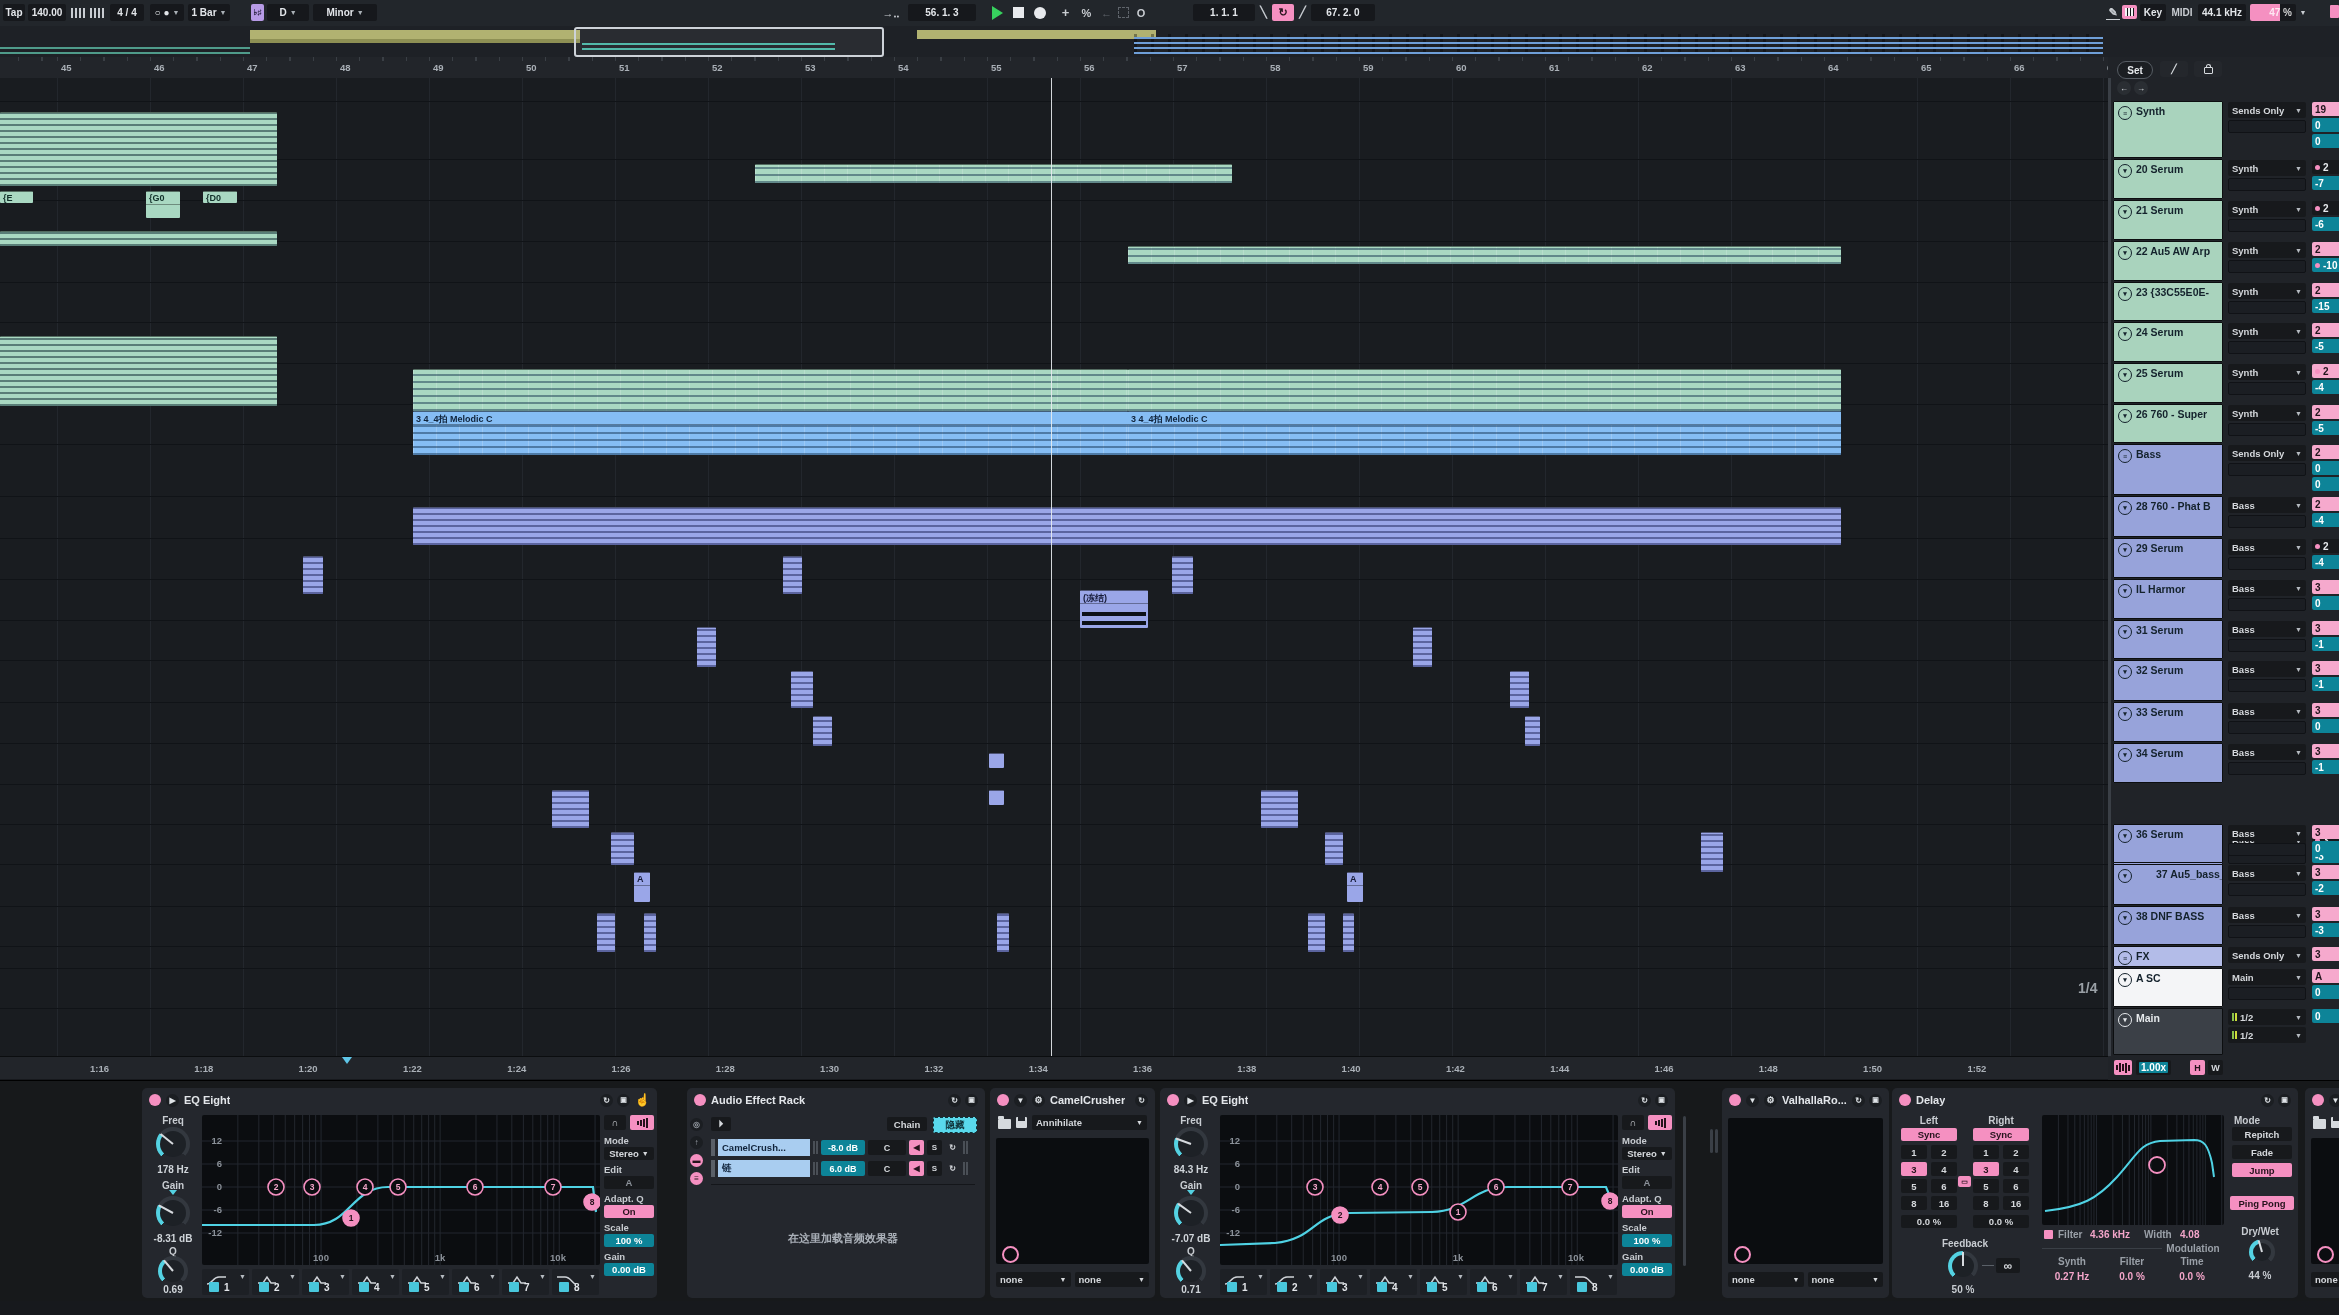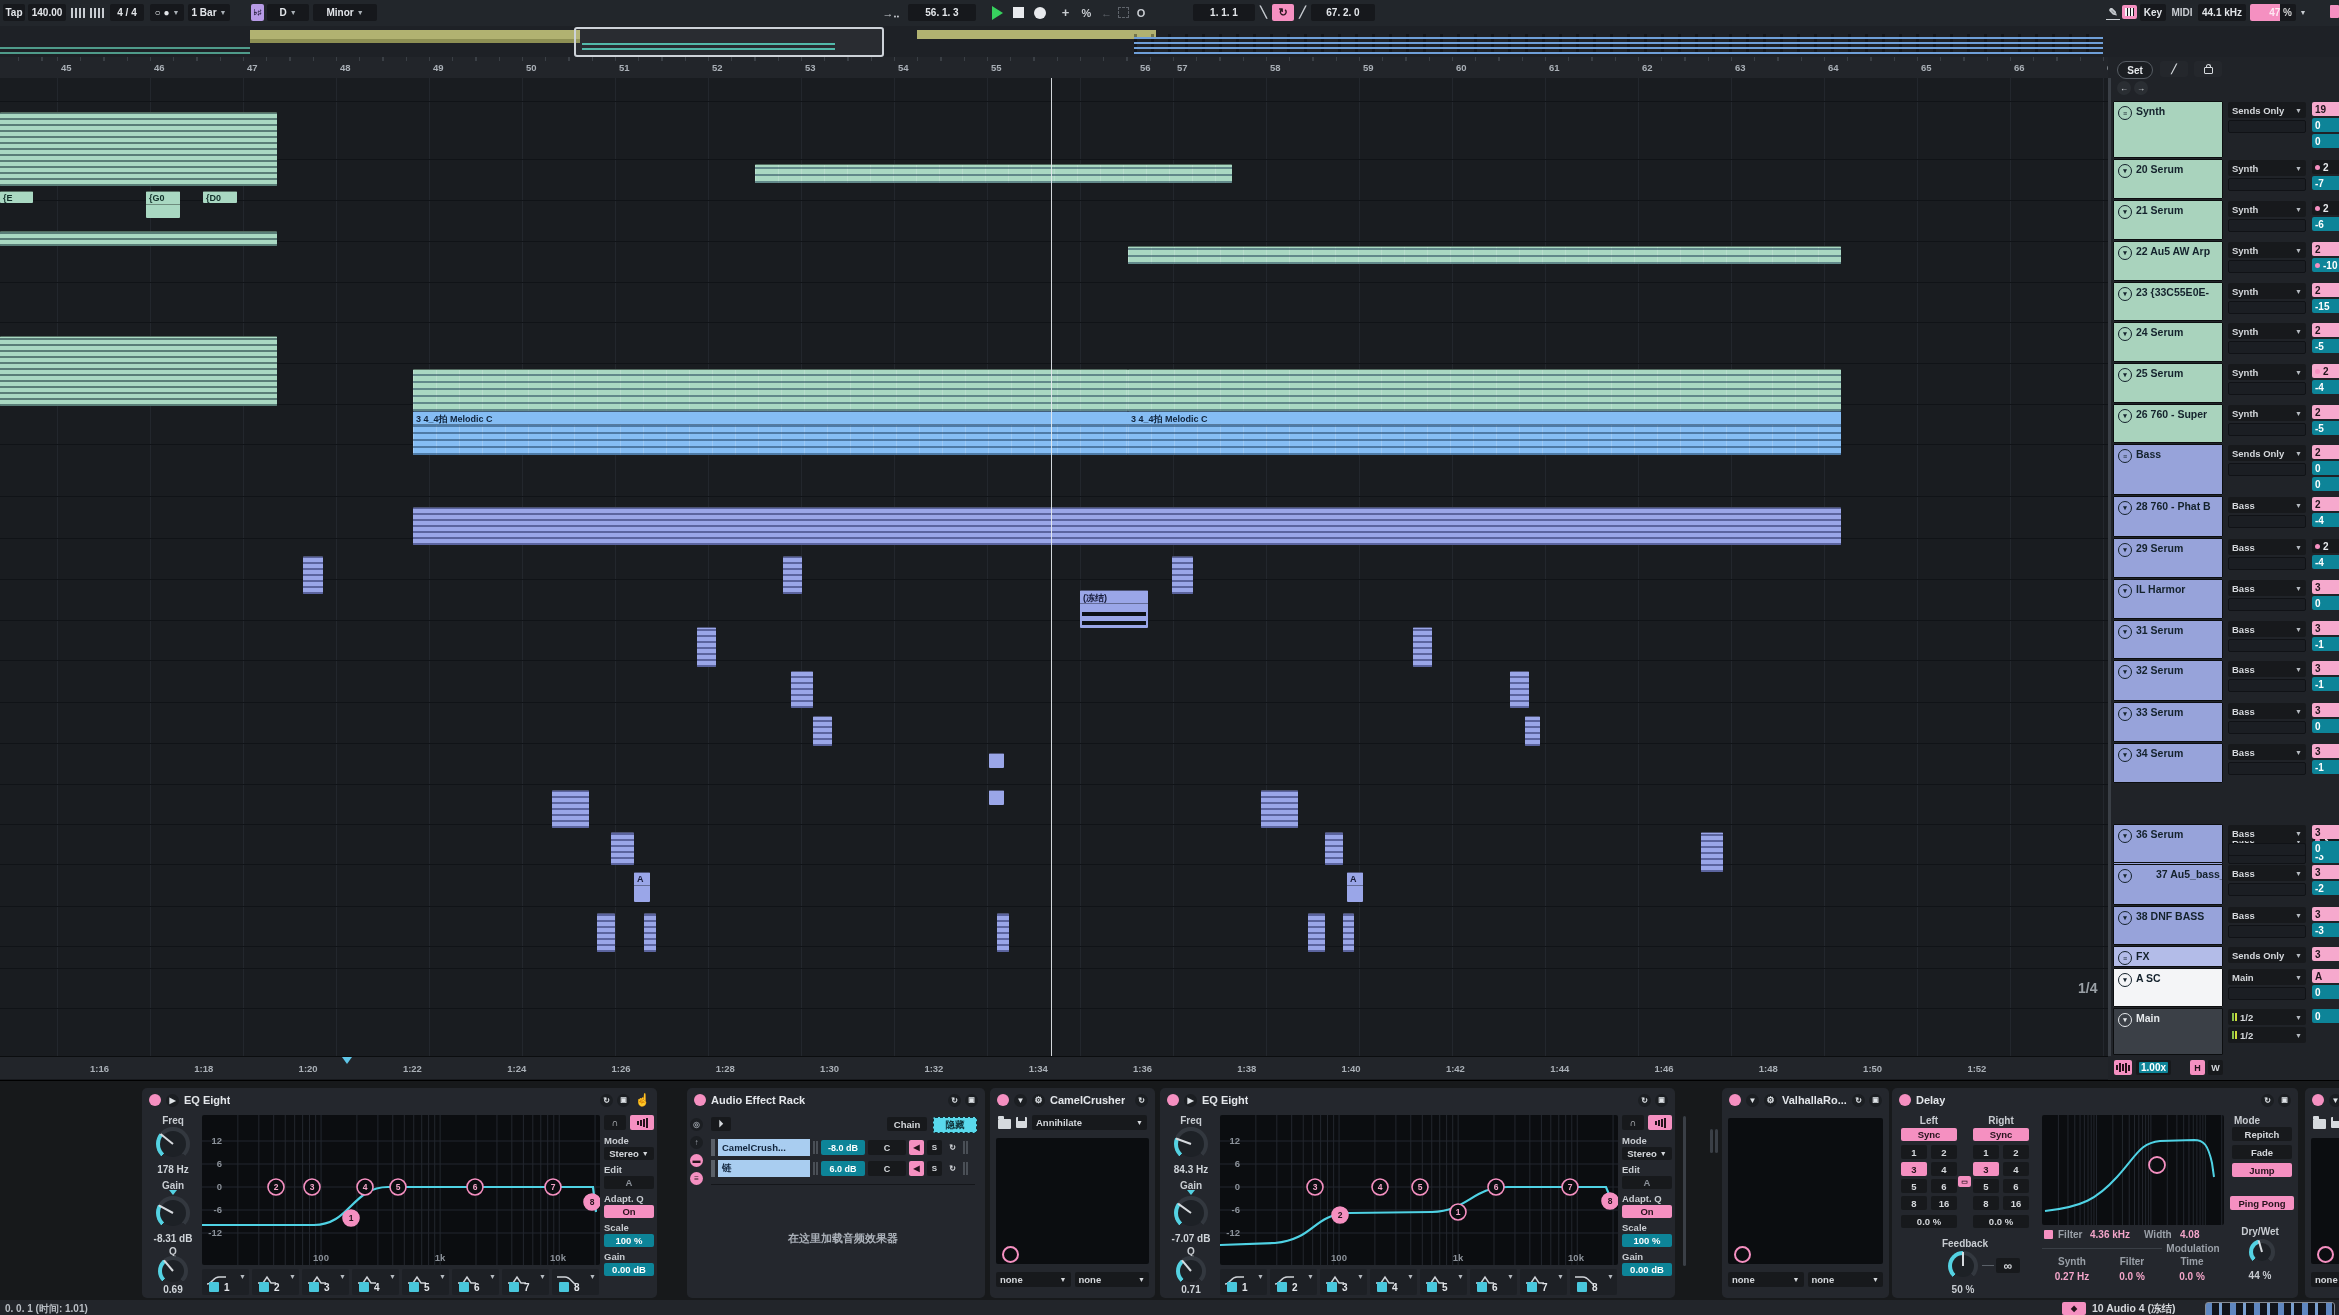--- a/index.html
+++ b/index.html
@@ -252,21 +252,21 @@
       <div class="rlabel" style="left: 154px; top: 5px;">46</div>
       <div class="rlabel" style="left: 247px; top: 5px;">47</div>
       <div class="rlabel" style="left: 340px; top: 5px;">48</div>
       <div class="rlabel" style="left: 433px; top: 5px;">49</div>
       <div class="rlabel" style="left: 526px; top: 5px;">50</div>
       <div class="rlabel" style="left: 619px; top: 5px;">51</div>
       <div class="rlabel" style="left: 712px; top: 5px;">52</div>
       <div class="rlabel" style="left: 805px; top: 5px;">53</div>
       <div class="rlabel" style="left: 898px; top: 5px;">54</div>
       <div class="rlabel" style="left: 991px; top: 5px;">55</div>
-      <div class="rlabel" style="left: 1140px; top: 5px;">56</div>
+      <div class="rlabel" style="left: 1084px; top: 5px;">56</div>
       <div class="rlabel" style="left: 1177px; top: 5px;">57</div>
       <div class="rlabel" style="left: 1270px; top: 5px;">58</div>
       <div class="rlabel" style="left: 1363px; top: 5px;">59</div>
       <div class="rlabel" style="left: 1456px; top: 5px;">60</div>
       <div class="rlabel" style="left: 1549px; top: 5px;">61</div>
       <div class="rlabel" style="left: 1642px; top: 5px;">62</div>
       <div class="rlabel" style="left: 1735px; top: 5px;">63</div>
       <div class="rlabel" style="left: 1828px; top: 5px;">64</div>
       <div class="rlabel" style="left: 1921px; top: 5px;">65</div>
       <div class="rlabel" style="left: 2014px; top: 5px;">66</div>
@@ -1499,19 +1499,13 @@
           <div class="diskicon" style="position: absolute; left: 26px; top: 29px;"></div>
           <div class="pluginarea" style="left: 6px; top: 50px; width: 60px; height: 126px;"></div>
           <div class="ringcirc" style="left: 12px; top: 158px;"></div>
           <div class="nonebox" style="left: 6px; top: 184px; width: 60px;">
             <div>none</div>
           </div>
         </div>
       </div>
   </div>
 
-  <div id="statusbar">
-    <div class="abs" style="left:5px;top:2px;font-size:10px;color:#b9bec4;">0. 0. 1 (时间: 1.01)</div>
-    <div class="abs" style="left:2062px;top:2px;width:24px;height:13px;background:#f590c1;border-radius:2px;display:flex;align-items:center;justify-content:center;color:#25131c;font-size:8px;">◆</div>
-    <div class="abs" style="left:2092px;top:2px;font-size:10.5px;color:#d5d8dc;white-space:nowrap;">10 Audio 4 (冻结)</div>
-    <div id="thumbbox"></div>
-  </div>
 </div>
 
 </body></html>

